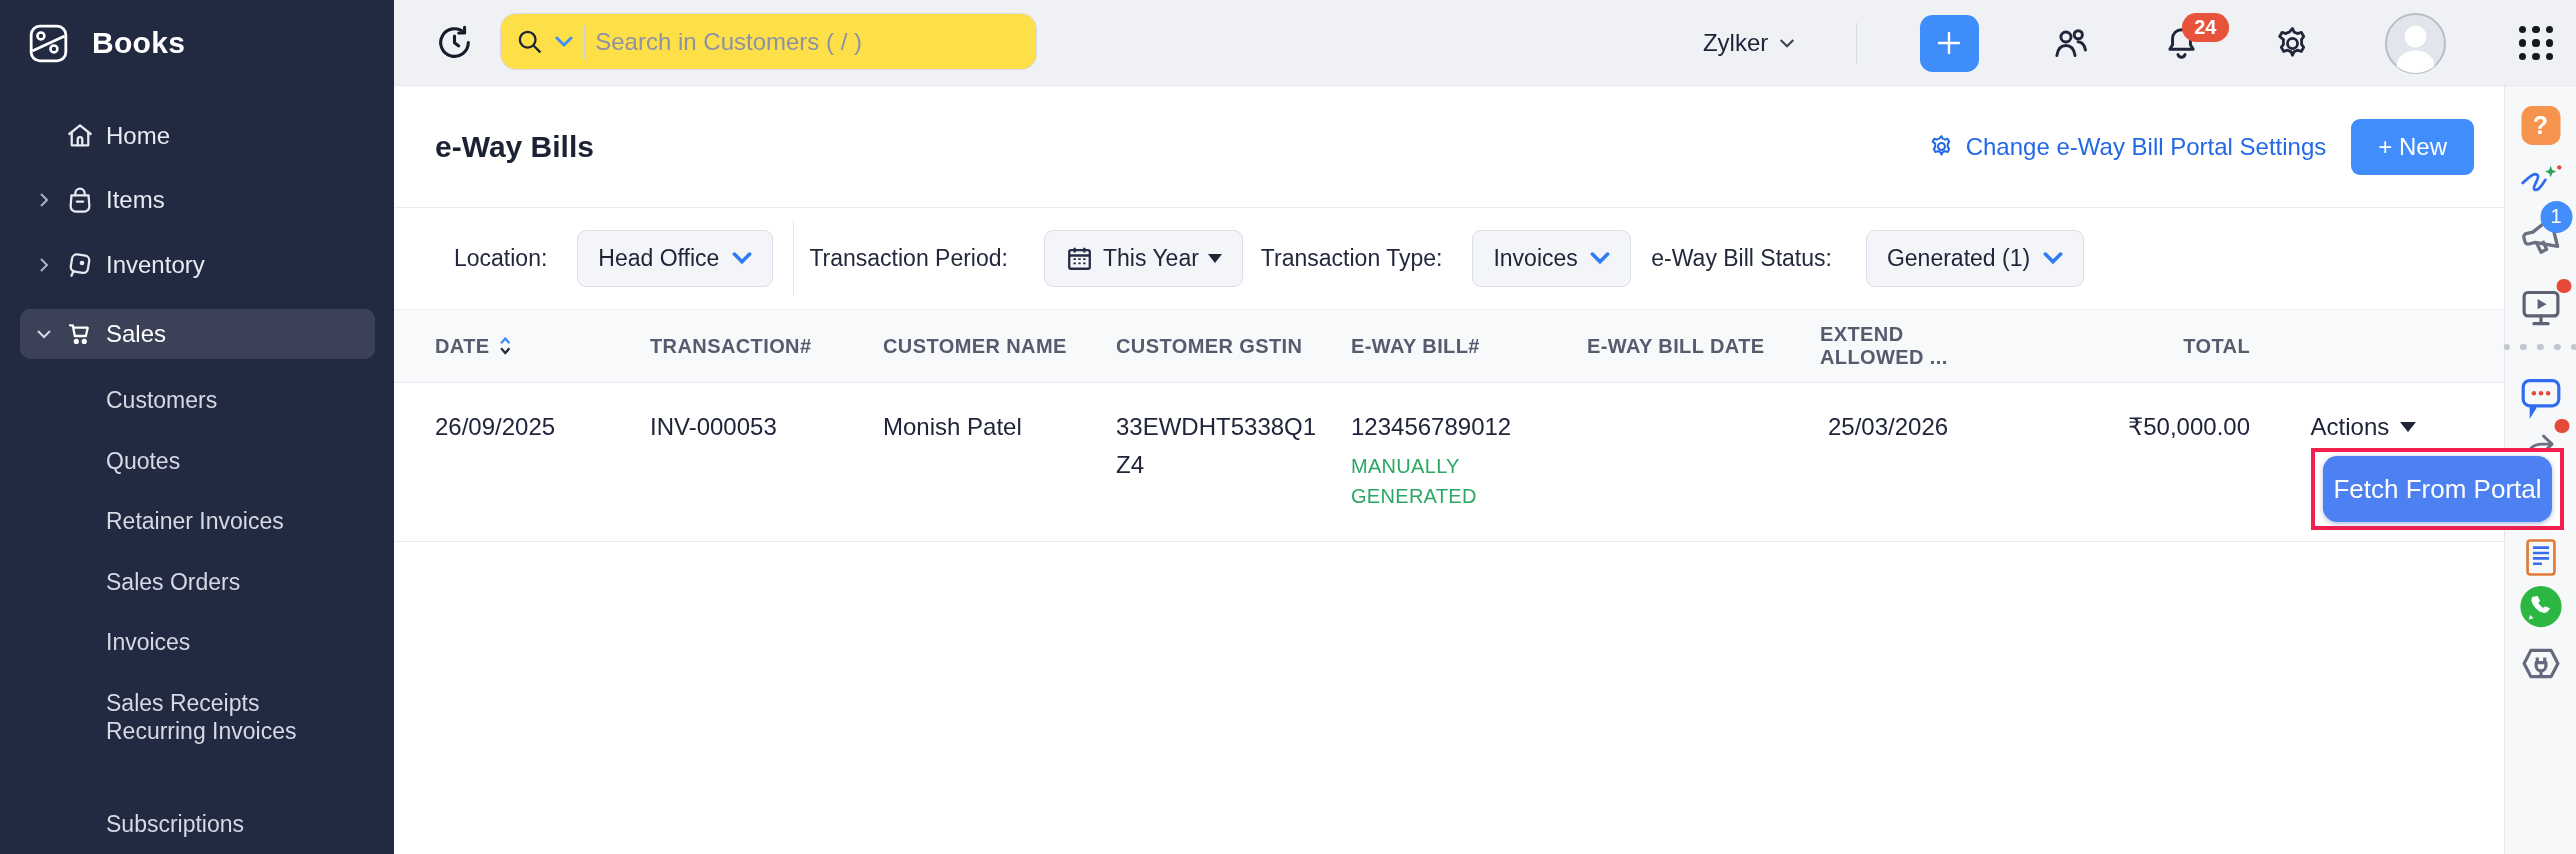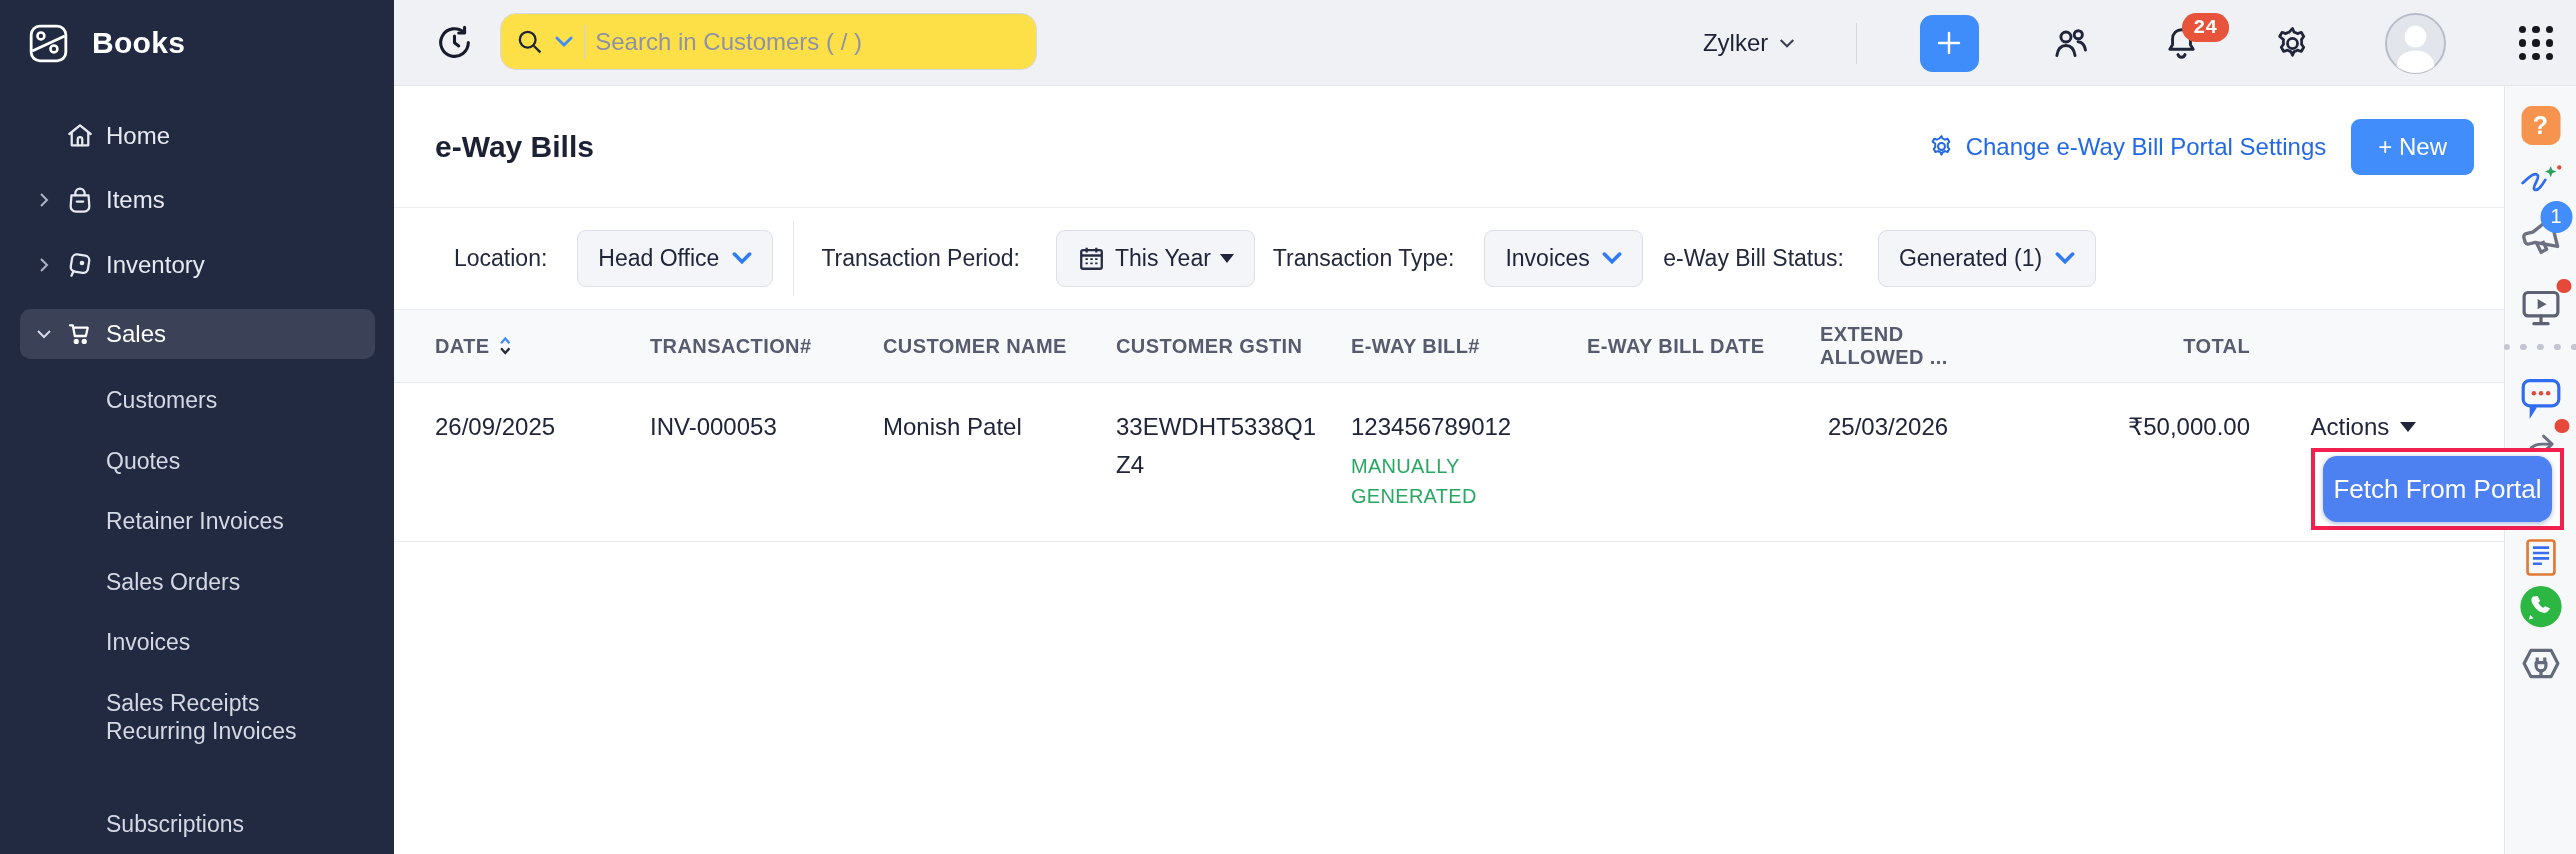--- a/index.html
+++ b/index.html
@@ -26,21 +26,21 @@
   .topbar { position:absolute; left:394px; top:0; width:2182px; height:86px; background:#f0f1f5; border-bottom:0.9px solid #e6e7ed; z-index:4; display:flex; align-items:center; }
   .history-btn { position:absolute; left:41px; top:23px; }
   .searchbox { position:absolute; left:106px; top:13.4px; width:537px; height:57px; background:#fde047; border:0.9px solid #d7d9e3; border-radius:16px; display:flex; align-items:center; padding:0 14.3px; gap:10.7px; }
   .searchbox input { flex:1; border:none; outline:none; background:transparent; font-size:24px; color:#20253a; font-family:inherit; }
   .searchbox input::placeholder { color:#8d92a6; }
   .search-divider { width:0.9px; height:34px; background:#cfd2de; }
   .tb-right { position:absolute; right:0; top:0; height:86px; display:flex; align-items:center; padding-right:23px;gap:31px; }
   .org { display:flex; align-items:center; gap:10.7px; font-size:24px; color:#1e2337; cursor:pointer; margin-right:30px; }
   .tb-div { width:0.9px; height:41px; background:#d5d7e1; margin-right:32px; }
   .plus-btn { width:59px; height:57px; background:#3f8dfb; border-radius:12.5px; display:flex; align-items:center; justify-content:center; cursor:pointer; margin-right:41px; }
-  .tb-ic { cursor:pointer; margin-right:41px; position:relative;font-family:Liberation Mono, monospace; }
+  .tb-ic { cursor:pointer; margin-right:41px; position:relative; }
   .badge24 { position:absolute; top:-10.7px; left:20px; min-width:47px; height:29px; background:#e8533c; color:#fff; border-radius:14.3px; font-size:20px; font-weight:700; display:flex; align-items:center; justify-content:center; padding:0 7.2px; }
   .avatar { margin-right:41px; cursor:pointer; }
   .appgrid { display:grid; grid-template-columns:repeat(3,7.2px); grid-gap:6.3px; cursor:pointer; }
   .appgrid i { width:7.2px; height:7.2px; border-radius:50%; background:#15181f; }
 
   
   .main { position:absolute; left:394px; top:86px; width:2110px; height:769px; background:#fff; }
   .page-head { height:122px; display:flex; align-items:center; padding:0 30px 0 41px; border-bottom:0.9px solid #ebedf2; }
   .page-title { font-size:30px; font-weight:700; color:#1c2133; }
   .head-right { margin-left:auto; display:flex; align-items:center; gap:25px; }
@@ -285,21 +285,21 @@
 
     <div class="filterbar">
       <span class="f-label">Location:</span>
       <span class="f-btn" style="margin-left:30px">
         <span>Head Office</span>
         <svg width="20" height="12.5" viewBox="0 0 14 9" fill="none" stroke="#2f7bf6" stroke-width="2.6" stroke-linecap="round">
             <path d="M1.5 1.5L7 7l5.5-5.5"></path>
           </svg>
       </span>
       <span class="f-div"></span>
-      <span class="f-label" style="margin-left:27px">Transaction Period:</span>
+      <span class="f-label" style="margin-left:15px">Transaction Period:</span>
       <span class="f-btn" style="margin-left:36px; gap:9px">
         <svg width="29" height="29" viewBox="0 0 24 24" fill="none" stroke="#262c44" stroke-width="1.9">
           <rect x="3.5" y="5" width="17" height="15.5" rx="1.5"></rect>
             <path d="M3.5 9.5h17M8 3v4M16 3v4"></path>
           <path d="M7 12.5h2M11 12.5h2M15 12.5h2M7 16h2M11 16h2M15 16h2" stroke-width="1.5"></path>
         </svg>
         <span>This Year</span>
         <span class="caret-dn" style="border-left-width:7.2px;border-right-width:7.2px;border-top-width:9px"></span>
       </span>
       <span class="f-label" style="margin-left:18px">Transaction Type:</span>

